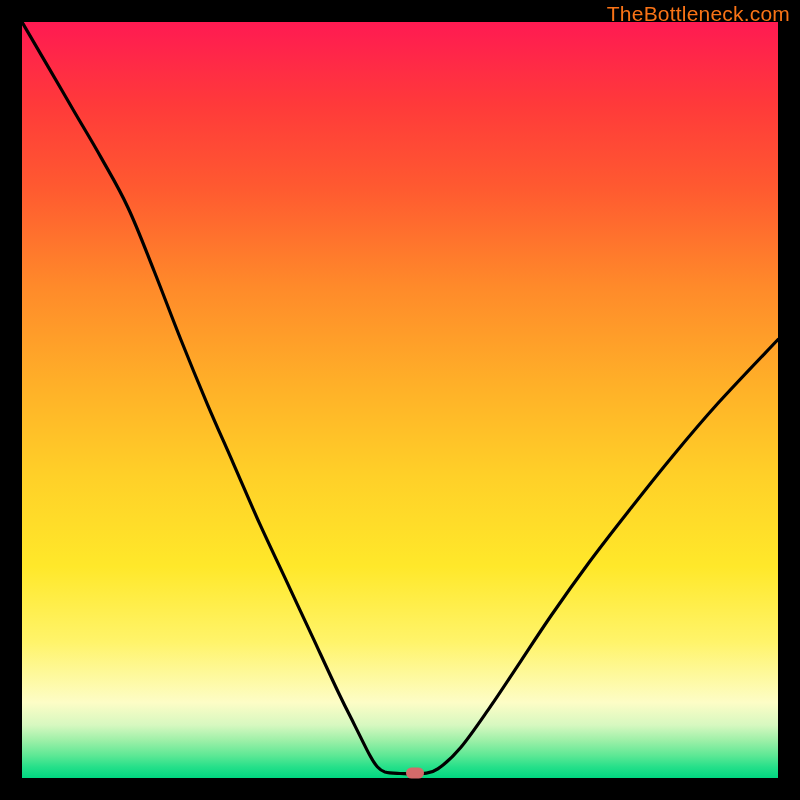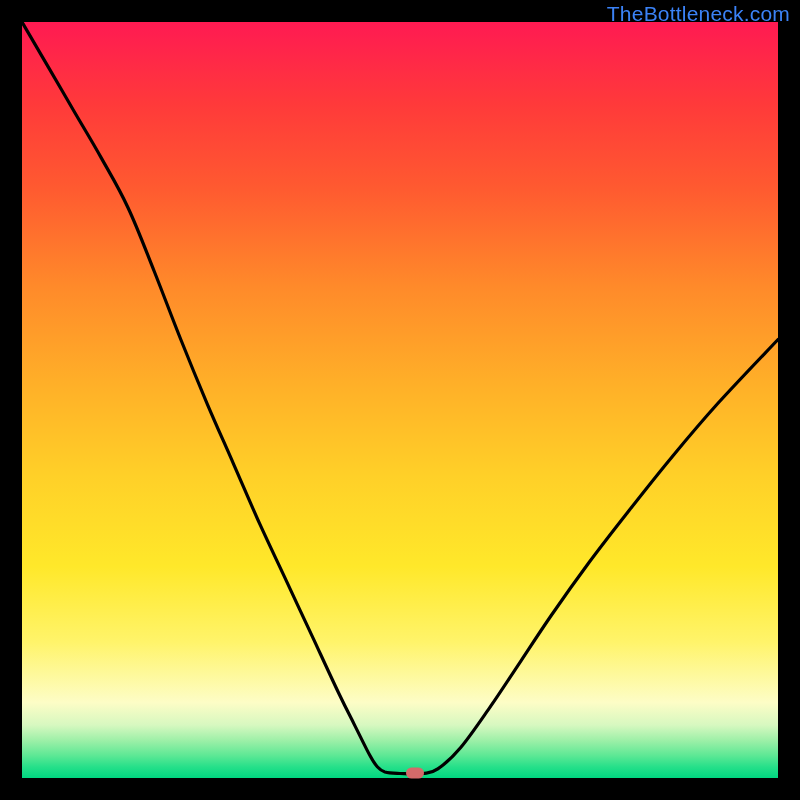--- a/index.html
+++ b/index.html
@@ -45,21 +45,21 @@
     width: 18px;
     height: 11px;
     border-radius: 6px;
     background: #d46a6a;
     transform: translate(-50%, -50%);
   }
   .watermark {
     position: absolute;
     top: 2px;
     right: 10px;
-    color: #3b82f6;
+    color: #f97316;
     font-size: 21px;
     font-weight: 500;
     letter-spacing: 0.2px;
   }
 </style>
 </head>
 <body>
 
 <div class="plot-area">
   <svg class="curves" viewBox="0 0 756 756" preserveAspectRatio="none">

